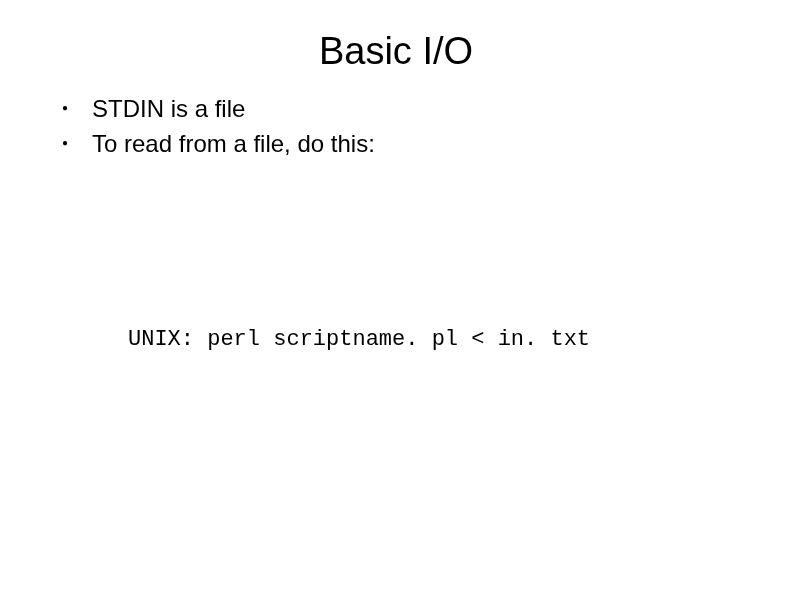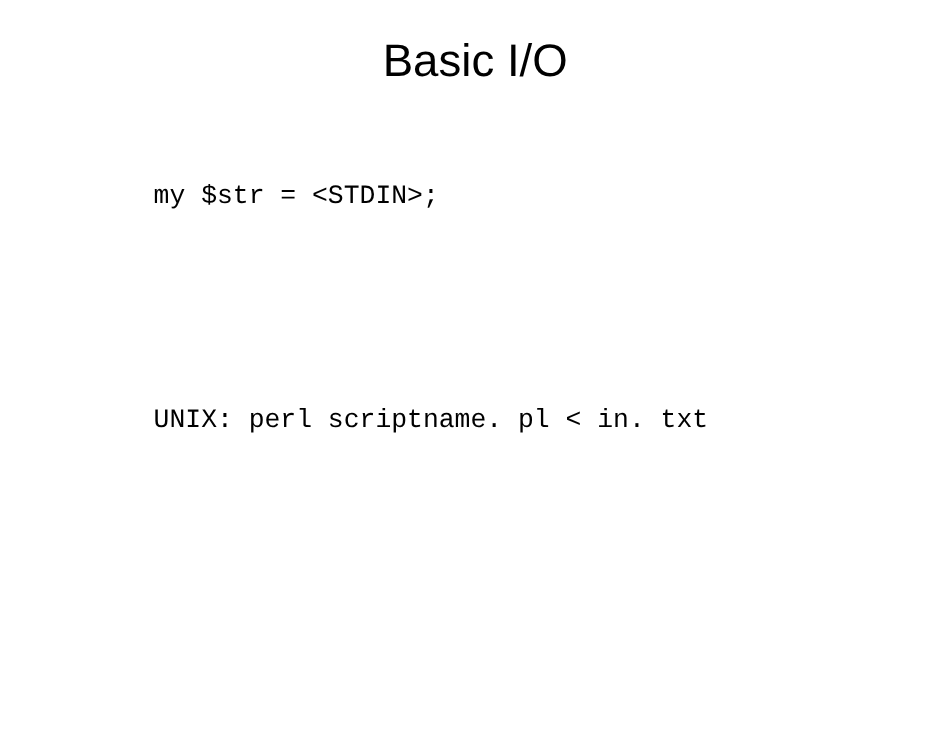--- a/index.html
+++ b/index.html
@@ -55,23 +55,26 @@
     height: 28px;
   }
 </style>
 </head>
 <body>
 
 <div class="slide">
 
   <h1 class="title">Basic I/O</h1>
 
+  <ul class="main">
+    <li>STDIN is a file</li>
+    <li>To read from a file, do this:</li>
+  </ul>
 
   <div class="code-block">
-    <span class="code-line">my $str = &lt;STDIN&gt;;</span>
   </div>
 
   <div class="spacer-lg"></div>
 
 
   <div class="code-block">
     <span class="code-line">UNIX: perl scriptname. pl &lt; in. txt</span>
     
   </div>
 

